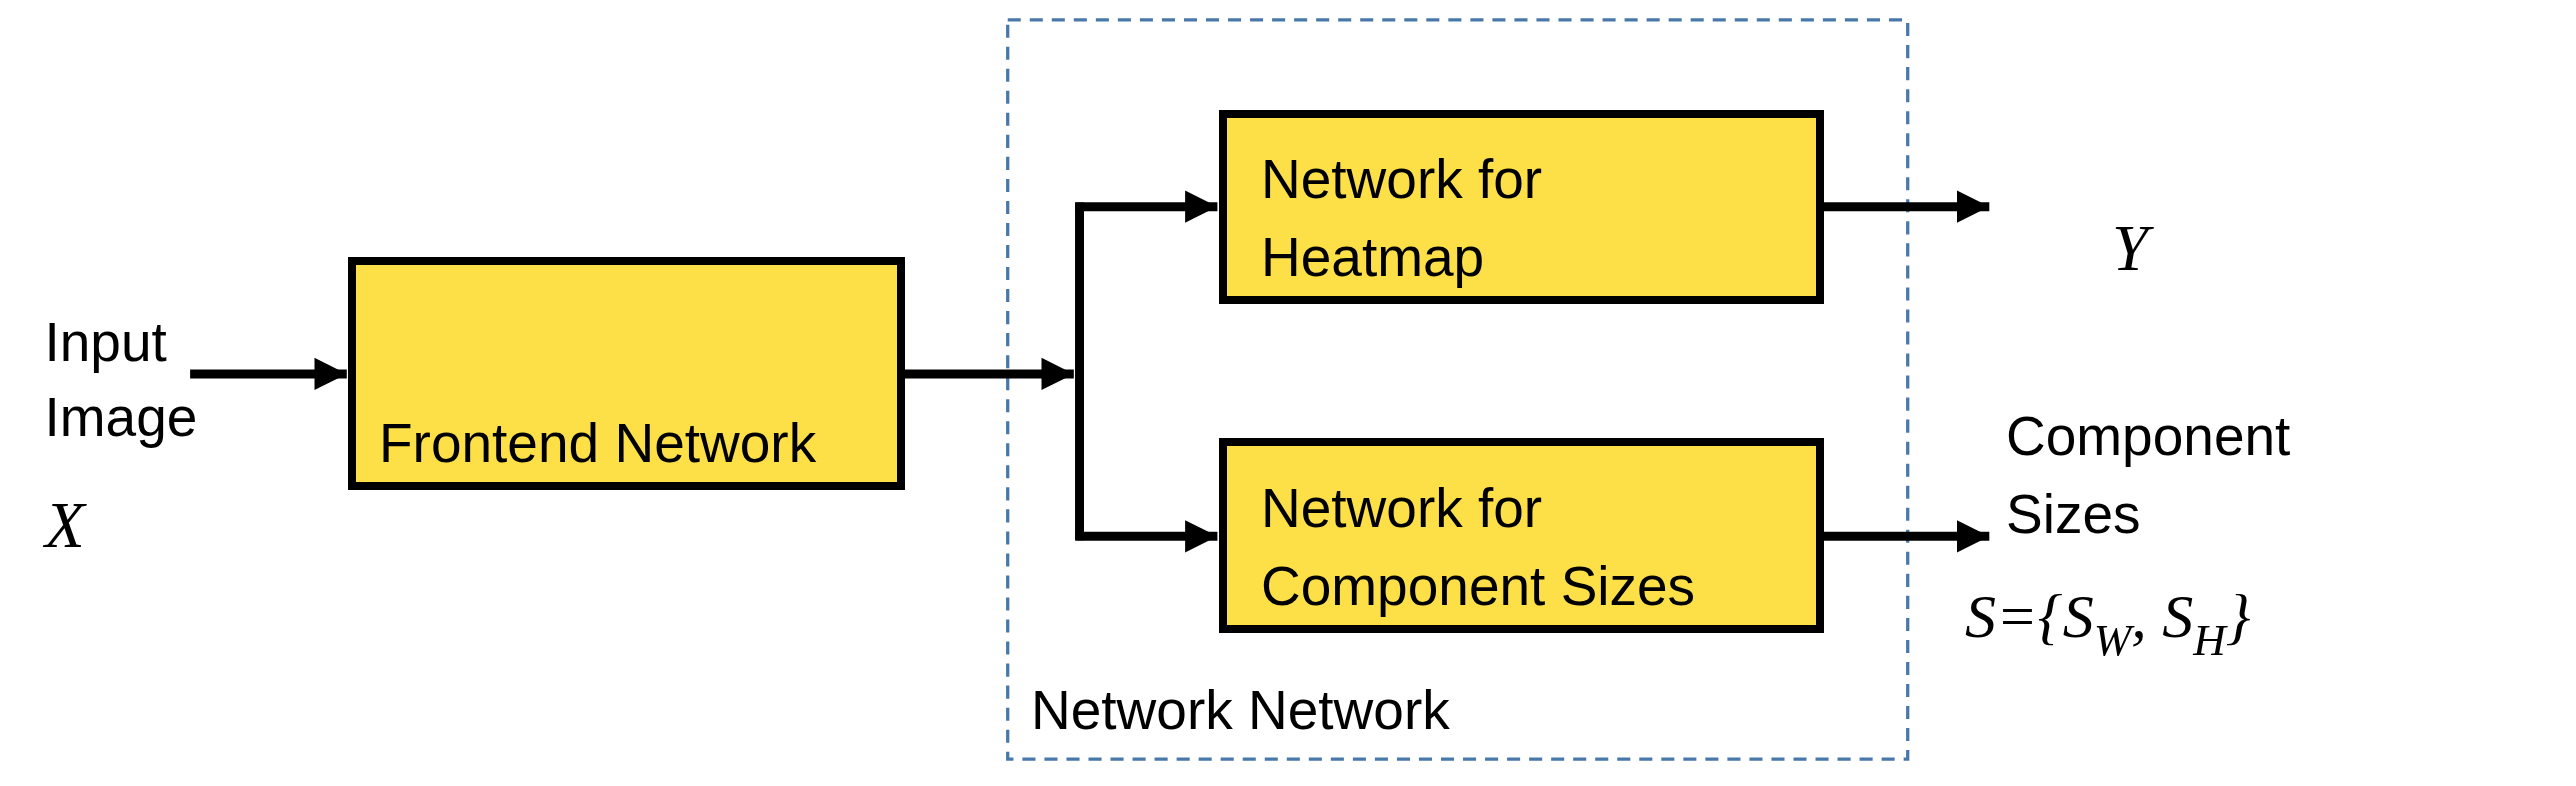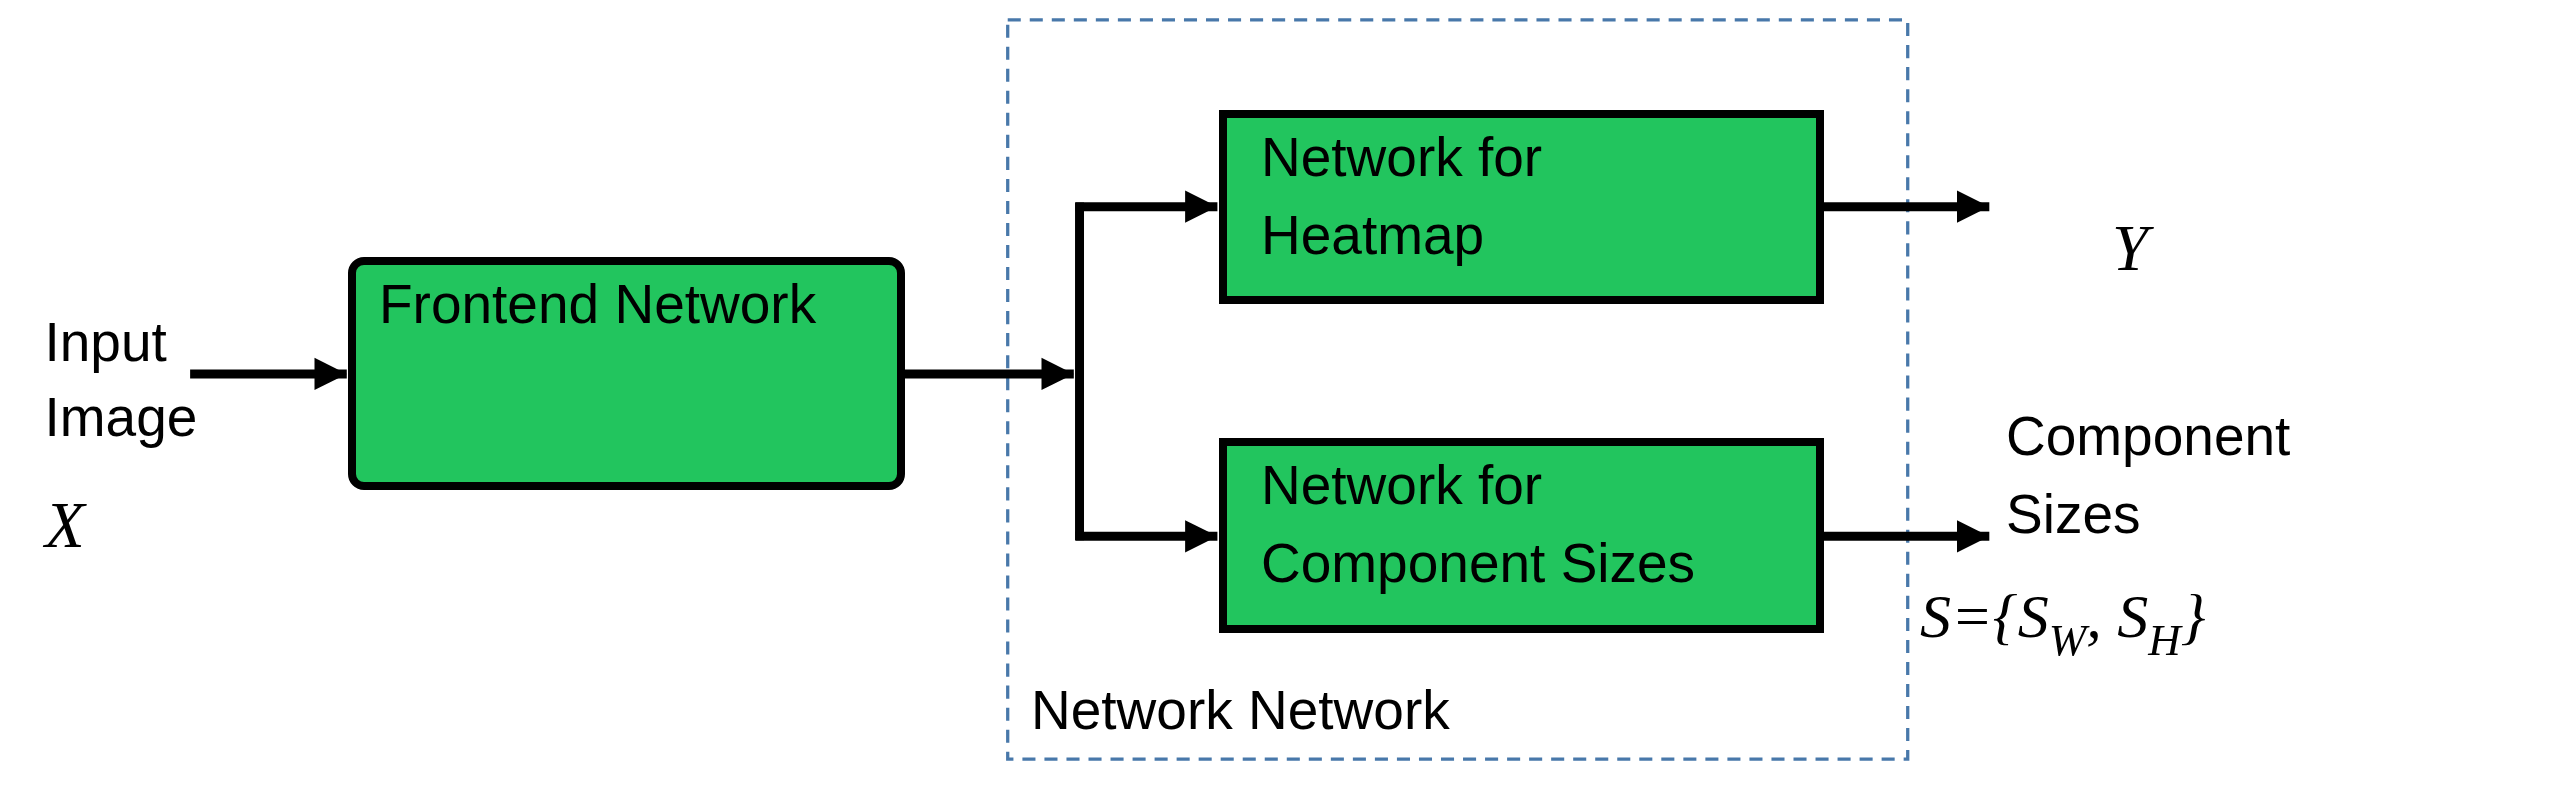--- a/index.html
+++ b/index.html
@@ -26,47 +26,46 @@
   .mathsym {
     font-family: "Liberation Serif", serif;
     font-style: italic;
     font-size: 65px;
     color: #000000;
     white-space: nowrap;
   }
   .node-box {
     box-sizing: border-box;
     border: 8.2px solid #000000;
-    background: #22c55e;
+    background: #fde047;
     display: flex;
     flex-direction: column;
-    justify-content: flex-start;
+    justify-content: flex-end;
   }
   .node-box .label { line-height: 78px; }
   #frontend-box {
     left: 348px; top: 257px; width: 557px; height: 233px;
     padding-left: 23px;
-    border-radius: 16px;
   }
   #heatmap-box {
     left: 1219px; top: 110px; width: 605px; height: 194px;
     padding-left: 34px;
   }
   #sizes-box {
     left: 1219px; top: 438px; width: 605px; height: 195px;
     padding-left: 34px;
   }
   #input-label   { left: 24.5px;   top: 305px; line-height: 75px; margin-left: 20px; }
   #input-symbol  { left: 45px;   top: 488px; }
   #backend-label { left: 1031px; top: 681px; line-height: 59px; }
   #out-heatmap-label { left: 1996px; top: 46px;  line-height: 79px; }
   #out-heatmap-symbol{ left: 2112px; top: 211px; }
   #out-sizes-label   { left: 2006px; top: 397px; }
   #formula {
-    left: 1920px; top: 581px;
+    left: 1965px; top: 581px;
     font-family: "Liberation Serif", serif;
     font-style: italic;
     font-size: 62px;
     white-space: nowrap;
   }
   #formula .sub {
     font-size: 45px;
     vertical-align: -18px;
   }
   svg.wires {

